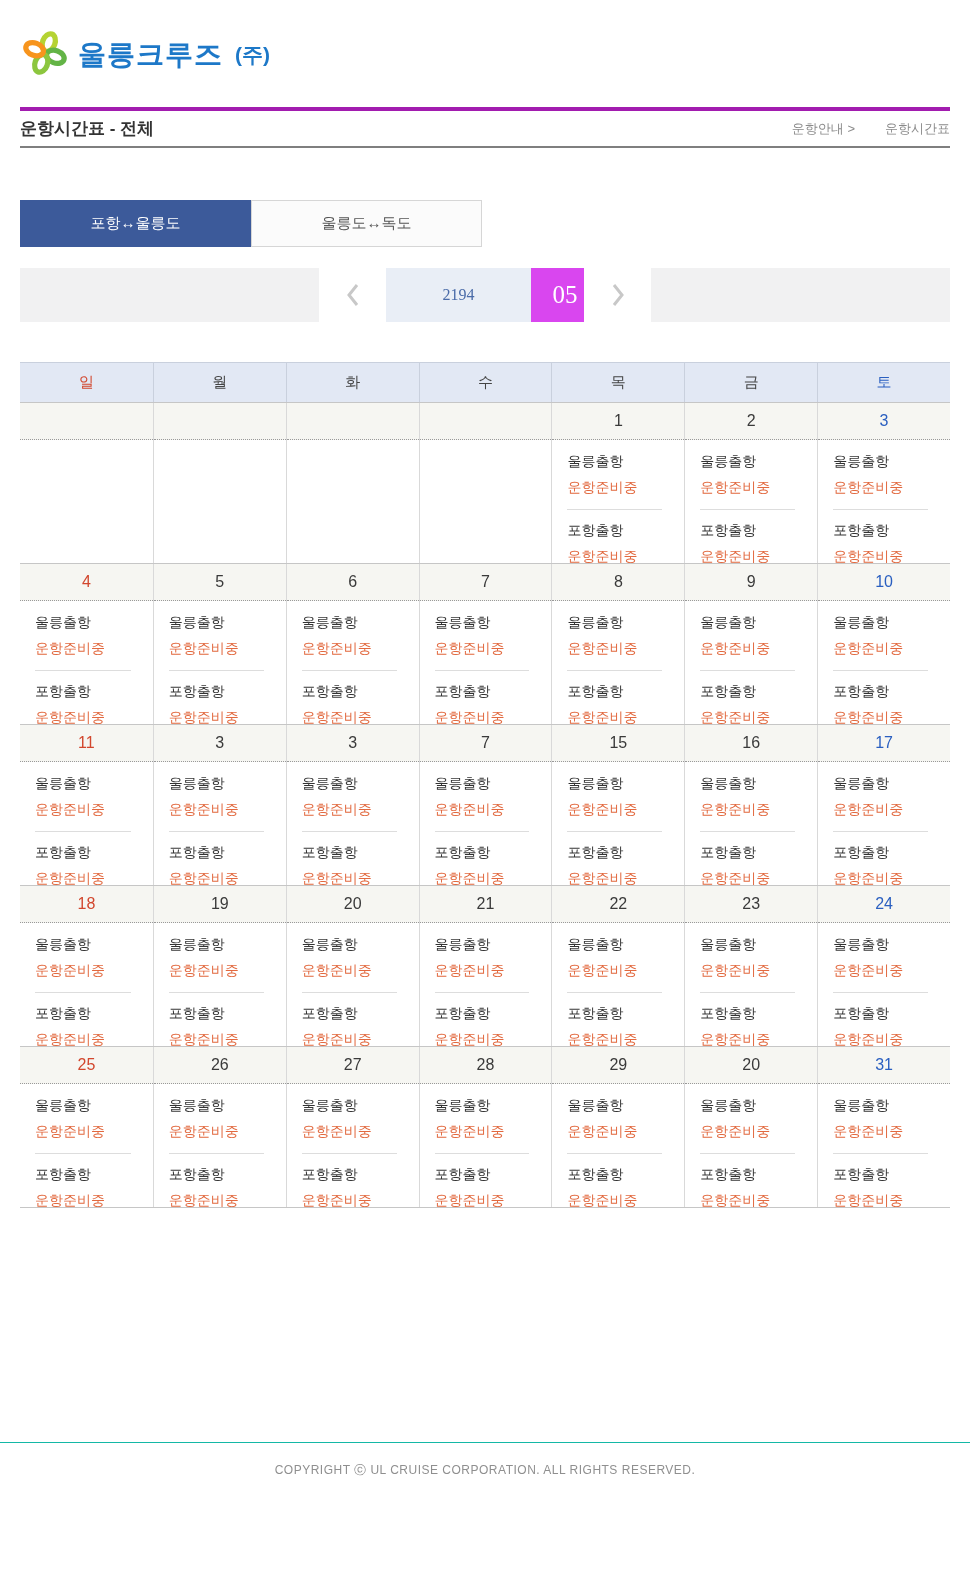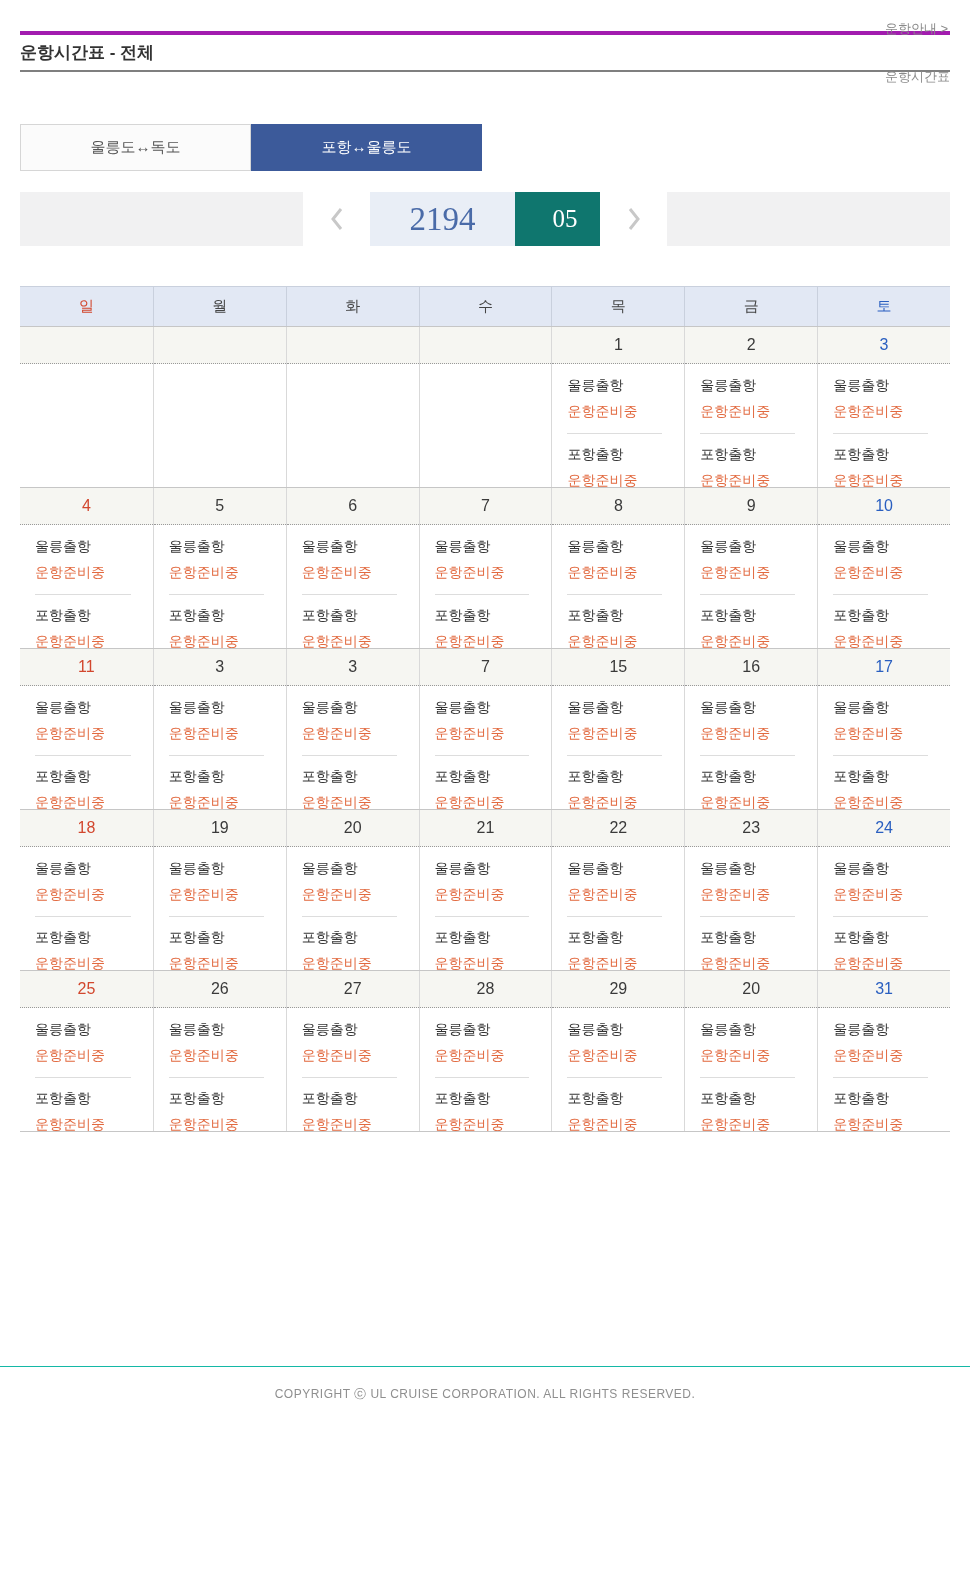--- a/index.html
+++ b/index.html
@@ -23,21 +23,21 @@
   .title-bar {
     margin-top: 31px;
     border-top: 4px solid #a21caf;
     border-bottom: 2px solid #7f7f7f;
     height: 41px;
     display: flex;
     align-items: center;
     justify-content: space-between;
   }
   .page-title { font-size: 17px; font-weight: bold; color: #333; }
-  .breadcrumb { display: flex; gap: 30px; font-size: 13px; color: #8a8a8a; flex-direction: column; }
+  .breadcrumb { display: flex; gap: 30px; font-size: 13px; color: #8a8a8a; }
   .breadcrumb span { cursor: pointer; }
 
   
   .tabs { margin-top: 52px; display: flex; }
   .tab {
     width: 231px; height: 47px;
     display: flex; align-items: center; justify-content: center;
     font-size: 15px; cursor: pointer;
   }
   .tab.active { background: #3c5a9a; color: #fff; }
@@ -50,24 +50,24 @@
   }
   .nav-group { display: flex; background: #fff; }
   .nav-btn {
     width: 67px; border: none; background: #fff; cursor: pointer;
     display: flex; align-items: center; justify-content: center; padding: 0;
   }
   .nav-btn svg { display: block; }
   .year-box {
     width: 145px; background: #e9eef6; color: #4a6ba8;
     display: flex; align-items: center; justify-content: center;
-    font-size: 33px; font-family: "Liberation Serif", "DejaVu Serif", serif;
+    font-size: 16px; font-family: "Liberation Serif", "DejaVu Serif", serif;
   }
   .month-box {
-    width: 85px; background: #0f766e; color: #fff;
+    width: 53px; background: #d946ef; color: #fff;
     display: flex; align-items: center; justify-content: center;
     font-size: 25px; font-family: "Liberation Serif", "DejaVu Serif", serif; padding-left: 15px;
   }
 
   
   .calendar { margin-top: 40px; border-bottom: 1px solid #c6c6c6; }
   .weekday-row {
     display: grid; grid-template-columns: repeat(7, 1fr);
     background: #e2e8f4; border-top: 1px solid #c9d0dd; height: 40px;
   }
@@ -105,32 +105,48 @@
     padding: 19px 0 75px;
     text-align: center;
   }
   .copyright { font-size: 12px; color: #8f8f8f; letter-spacing: 0.5px; }
 </style>
 </head>
 <body>
 
 <div class="container">
 
+  <div class="site-header">
+    <div class="logo">
+      <span>
+        <svg width="46" height="46" viewBox="0 0 48 48">
+          <g fill="none" stroke-width="5.5" transform="rotate(20 24 24)">
+            <ellipse cx="24" cy="12.5" rx="6.5" ry="9.5" stroke="#b5d333"></ellipse>
+            <ellipse cx="35.5" cy="24" rx="9.5" ry="6.5" stroke="#63b446"></ellipse>
+            <ellipse cx="24" cy="35.5" rx="6.5" ry="9.5" stroke="#8cc63e"></ellipse>
+            <ellipse cx="12.5" cy="24" rx="9.5" ry="6.5" stroke="#f7941d"></ellipse>
+          </g>
+        </svg>
+      </span>
+      <span class="logo-text">울릉크루즈</span>
+      <span class="logo-suffix">(주)</span>
+    </div>
+  </div>
 
   <div class="title-bar">
     <div class="page-title">운항시간표 - 전체</div>
     <div class="breadcrumb">
       <span>운항안내 &gt;</span>
       <span>운항시간표</span>
     </div>
   </div>
 
   <div class="tabs">
+    <div class="tab active">포항↔울릉도</div>
     <div class="tab inactive">울릉도↔독도</div>
-    <div class="tab active">포항↔울릉도</div>
   </div>
 
   <div class="month-nav">
     <div class="nav-group">
       <button class="nav-btn">
         <span>
           <svg width="20" height="30" viewBox="0 0 20 30">
               <polyline points="14,5 6,15 14,25" fill="none" stroke="#c8c8c8" stroke-width="3"></polyline>
             </svg>
         </span>

